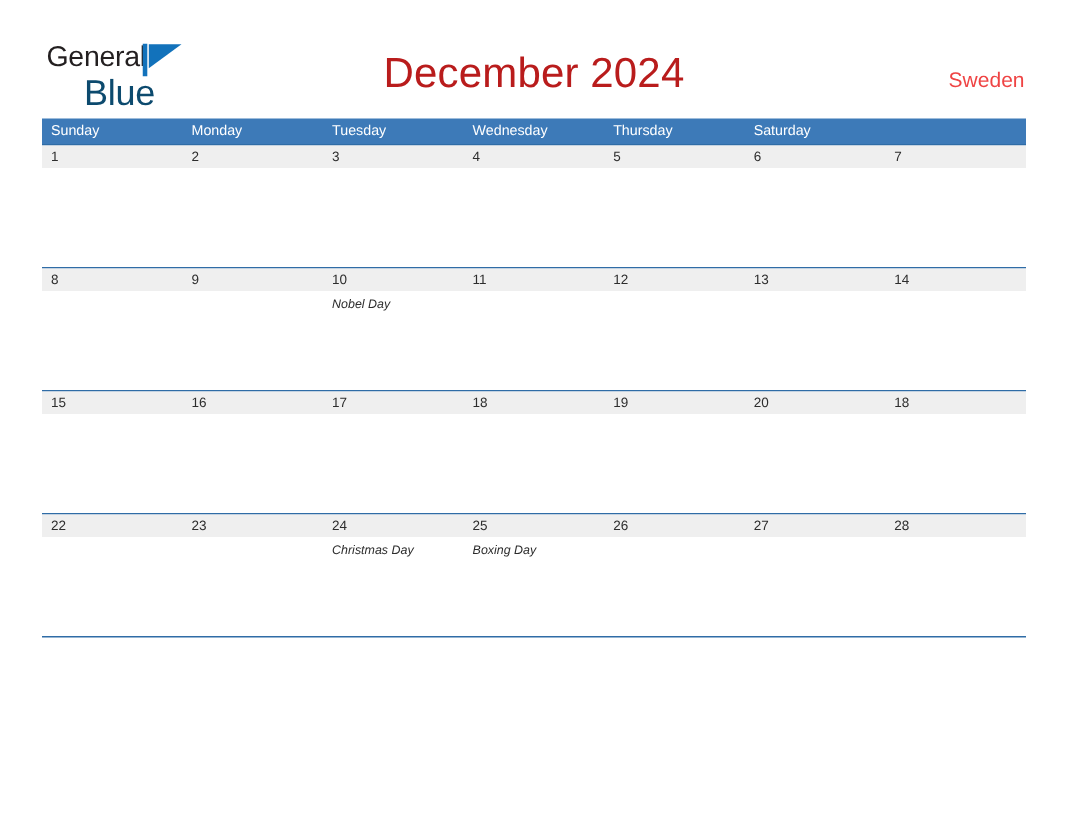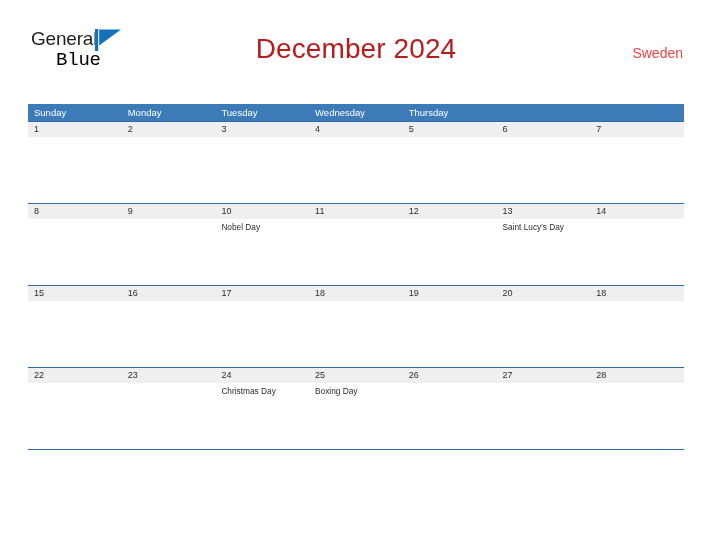--- a/index.html
+++ b/index.html
@@ -59,24 +59,24 @@
   }
   .logo-flag svg { display: block; }
   .logo-row2 {
     position: relative;
     height: 21px;
     margin-top: 1px;
     padding-left: 25px;
     white-space: nowrap;
   }
   .logo-blue {
-    font-size: 19px;
-    color: #000000;
+    font-size: 24px;
+    color: #0c4a6e;
     letter-spacing: -0.2px;
-    font-family: Liberation Mono, monospace;
+    font-family: Liberation Sans, sans-serif;
   }
 
   .title {
     position: absolute;
     left: 0;
     top: 33px;
     width: 712px;
     text-align: center;
     font-size: 28px;
     color: #b91c1c;
@@ -100,21 +100,20 @@
     left: 28px;
     top: 79px;
     width: 656px;
   }
 
   .weekday-row {
     display: flex;
     width: 656px;
     height: 17px;
     background: #3d7ab8;
-    margin-top: 25px;
   }
   .weekday-cell {
     width: 93.7px;
     box-sizing: border-box;
     padding-left: 6px;
     color: #ffffff;
     font-size: 9.5px;
     line-height: 17px;
     font-family: "Liberation Sans", sans-serif;
     white-space: nowrap;
@@ -146,20 +145,21 @@
     display: flex;
     width: 656px;
     height: 66px;
     background: #ffffff;
   }
   .event-cell {
     width: 93.7px;
     box-sizing: border-box;
     padding-left: 6px;
     padding-top: 3px;
+    font-style: italic;
   }
   .event-text {
     color: #2d2d2d;
     font-size: 8.3px;
     line-height: 11px;
     font-family: "Liberation Sans", sans-serif;
     display: block;
   }
 </style>
 </head>
@@ -191,20 +191,21 @@
   </div>
 
   <div class="calendar">
 
     <div class="weekday-row">
       <div class="weekday-cell">Sunday</div>
       <div class="weekday-cell">Monday</div>
       <div class="weekday-cell">Tuesday</div>
       <div class="weekday-cell">Wednesday</div>
       <div class="weekday-cell">Thursday</div>
+      <div class="weekday-cell">Saturday</div>
     </div>
 
     <div class="week">
       <div class="week-dates">
         <div class="date-cell">1</div>
         <div class="date-cell">2</div>
         <div class="date-cell">3</div>
         <div class="date-cell">4</div>
         <div class="date-cell">5</div>
         <div class="date-cell">6</div>
@@ -255,23 +256,20 @@
         <div class="event-cell">
             <span class="event-text">Nobel Day</span>
           </div>
         <div class="event-cell">
             <span class="event-text"></span>
           </div>
         <div class="event-cell">
             <span class="event-text"></span>
           </div>
         <div class="event-cell">
-            <span class="event-text">Saint Lucy's Day</span>
-          </div>
-        <div class="event-cell">
             <span class="event-text"></span>
           </div>
       </div>
     </div>
 
     <div class="week">
       <div class="week-dates">
         <div class="date-cell">15</div>
         <div class="date-cell">16</div>
         <div class="date-cell">17</div>

